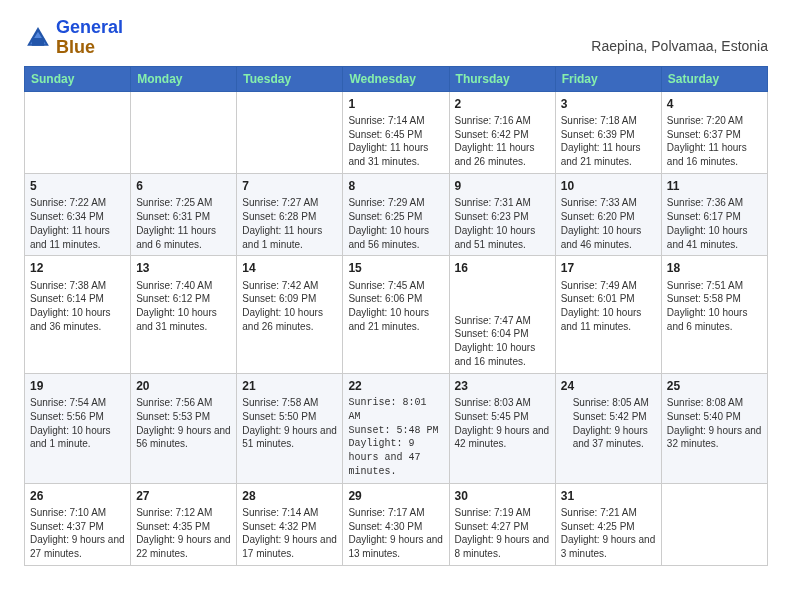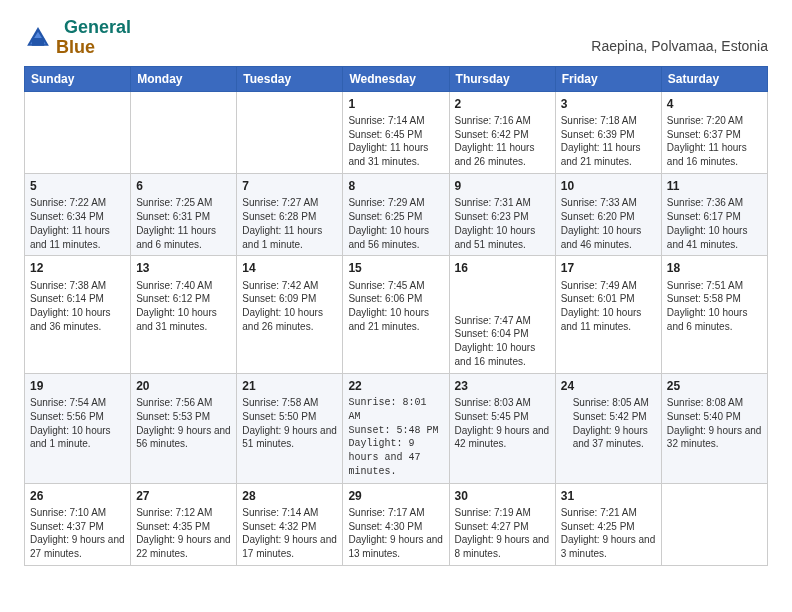--- a/index.html
+++ b/index.html
@@ -24,21 +24,21 @@
     .logo {
       display: flex;
       align-items: center;
       gap: 4px;
     }
     .logo-text {
       font-size: 18px;
       font-weight: bold;
       line-height: 1.1;
     }
-    .logo-text .general { color: #0f766e; margin-left: 8px; }
+    .logo-text .general { color: #1d4ed8; }
     .logo-text .blue { color: #a16207; }
     .logo-icon {
       width: 28px;
       height: 28px;
     }
     .title-block {
       text-align: right;
     }
     .month-title {
       font-size: 32px;
@@ -52,21 +52,21 @@
       margin-top: 20px;
     }
     .calendar {
       width: calc(100% - 48px);
       margin: 0 24px 16px 24px;
       border-collapse: collapse;
       border: 1px solid #bbb;
     }
     .calendar th {
       background: #3a6abf;
-      color: #ffffff;
+      color: #86efac;
       font-size: 12px;
       font-weight: bold;
       padding: 5px 6px;
       text-align: left;
       border: 1px solid #3060b0;
     }
     .calendar td {
       vertical-align: top;
       border: 1px solid #ccc;
       padding: 4px 5px;

